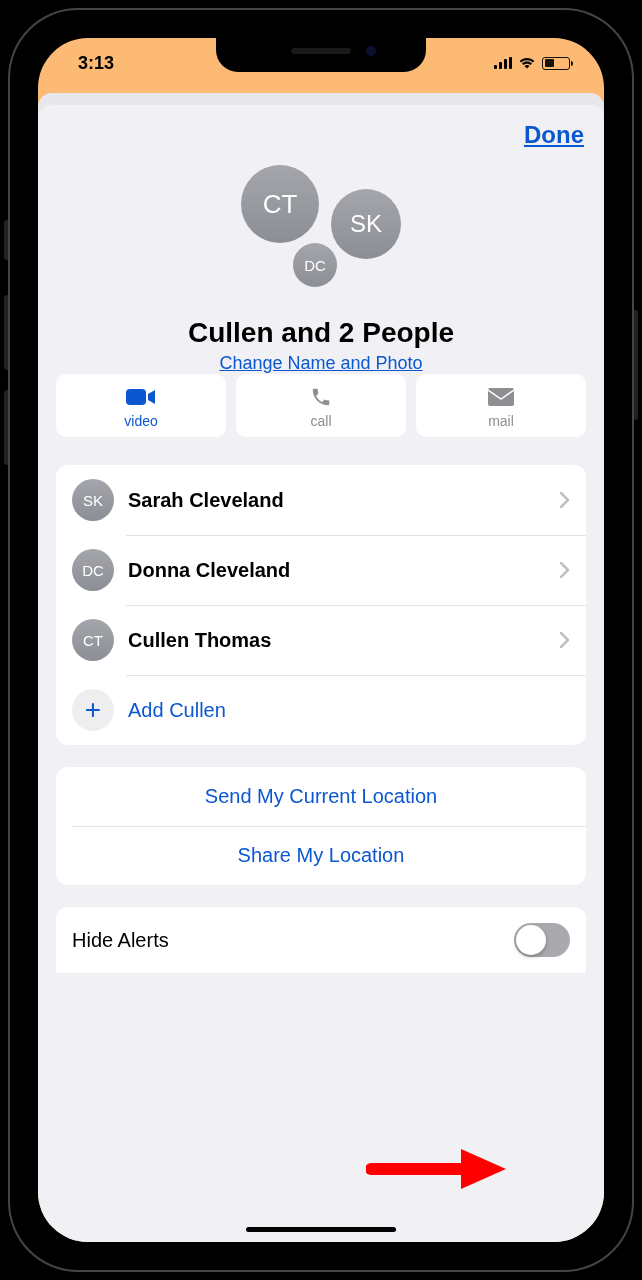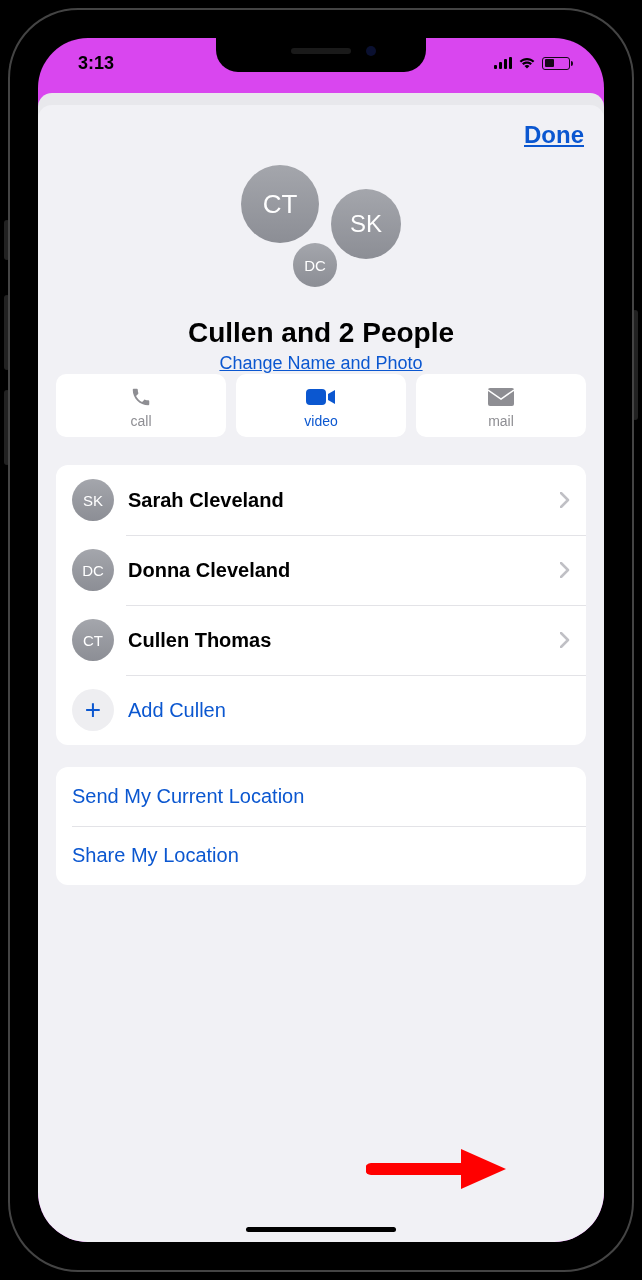--- a/index.html
+++ b/index.html
@@ -36,21 +36,21 @@
     .side-button.left2 { left: 4px; top: 295px; width: 6px; height: 75px; }
     .side-button.left3 { left: 4px; top: 390px; width: 6px; height: 75px; }
     .side-button.right1 { right: 4px; top: 310px; width: 6px; height: 110px; }
 
     .screen {
       position: absolute;
       top: 30px;
       left: 30px;
       right: 30px;
       bottom: 30px;
-      background: #d946ef;
+      background: #fdba74;
       border-radius: 50px;
       overflow: hidden;
       text-decoration: underline;
     }
     .notch {
       position: absolute;
       top: 0;
       left: 50%;
       transform: translateX(-50%);
       width: 210px;
@@ -304,21 +304,21 @@
       color: #0b57d0;
       font-size: 28px;
       font-weight: 300;
       flex-shrink: 0;
     }
     .row.action .row-label,
     .row.link .row-label {
       color: #0b57d0;
       font-weight: 400;
     }
-    .row.link { padding: 18px 16px; min-height: auto; }
+    .row.link { padding: 18px 16px; min-height: auto; text-align: center; }
     .row.hide-alerts .row-label {
       color: #000;
       font-weight: 400;
     }
     .row.hide-alerts { padding: 16px 16px; }
     .toggle {
       width: 56px;
       height: 34px;
       background: #a9a9ae;
       border-radius: 17px;
@@ -395,39 +395,39 @@
       <div class="group-avatar-cluster">
         <div class="av ct">CT</div>
         <div class="av sk">SK</div>
         <div class="av dc">DC</div>
       </div>
 
       <div class="group-name">Cullen and 2 People</div>
       <a class="change-link">Change Name and Photo</a>
 
       <div class="action-row">
-        <div class="action-btn">
-          <div class="icon">
-            <svg width="22" height="22" viewBox="0 0 24 24">
-                <path fill="#8e8e93" d="M6.6 10.8c1.4 2.8 3.8 5.2 6.6 6.6l2.2-2.2c.3-.3.7-.4 1-.3 1.1.4 2.4.6 3.6.6.6 0 1 .4 1 1V20c0 .6-.4 1-1 1C10.6 21 3 13.4 3 4c0-.6.4-1 1-1h3.5c.6 0 1 .4 1 1 0 1.2.2 2.5.6 3.6.1.3 0 .7-.3 1l-2.2 2.2z"></path>
-              </svg>
-          </div>
-          <div class="label">call</div>
-        </div>
         <div class="action-btn active">
           <div class="icon">
             <svg width="30" height="20" viewBox="0 0 30 20">
                 <rect x="0" y="2" width="20" height="16" rx="4" fill="#0b57d0"></rect>
                 <path d="M22 7 L29 3 L29 17 L22 13 Z" fill="#0b57d0"></path>
               </svg>
           </div>
           <div class="label">video</div>
         </div>
         <div class="action-btn">
           <div class="icon">
+            <svg width="22" height="22" viewBox="0 0 24 24">
+                <path fill="#8e8e93" d="M6.6 10.8c1.4 2.8 3.8 5.2 6.6 6.6l2.2-2.2c.3-.3.7-.4 1-.3 1.1.4 2.4.6 3.6.6.6 0 1 .4 1 1V20c0 .6-.4 1-1 1C10.6 21 3 13.4 3 4c0-.6.4-1 1-1h3.5c.6 0 1 .4 1 1 0 1.2.2 2.5.6 3.6.1.3 0 .7-.3 1l-2.2 2.2z"></path>
+              </svg>
+          </div>
+          <div class="label">call</div>
+        </div>
+        <div class="action-btn">
+          <div class="icon">
             <svg width="26" height="18" viewBox="0 0 26 18">
                 <rect x="0" y="0" width="26" height="18" rx="2" fill="#8e8e93"></rect>
                 <path d="M0 2 L13 11 L26 2" stroke="#fff" stroke-width="1.5" fill="none"></path>
               </svg>
           </div>
           <div class="label">mail</div>
         </div>
       </div>
 
       <div class="card">
@@ -460,20 +460,28 @@
 
       <div class="card">
         <div class="row link">
           <div class="row-label">Send My Current Location</div>
         </div>
         <div class="row link">
           <div class="row-label">Share My Location</div>
         </div>
       </div>
 
+      <div class="card last-card">
+        <div class="row hide-alerts">
+          <div class="row-label">Hide Alerts</div>
+          <div class="toggle">
+            <div class="toggle-knob"></div>
+          </div>
+        </div>
+      </div>
 
     </div>
 
     <div class="home-indicator"></div>
 
     <svg class="arrow-annotation" width="140" height="50" viewBox="0 0 140 50">
       <line x1="5" y1="25" x2="100" y2="25" stroke="#ff0000" stroke-width="12" stroke-linecap="round"></line>
       <polygon points="95,5 140,25 95,45" fill="#ff0000"></polygon>
     </svg>
 

